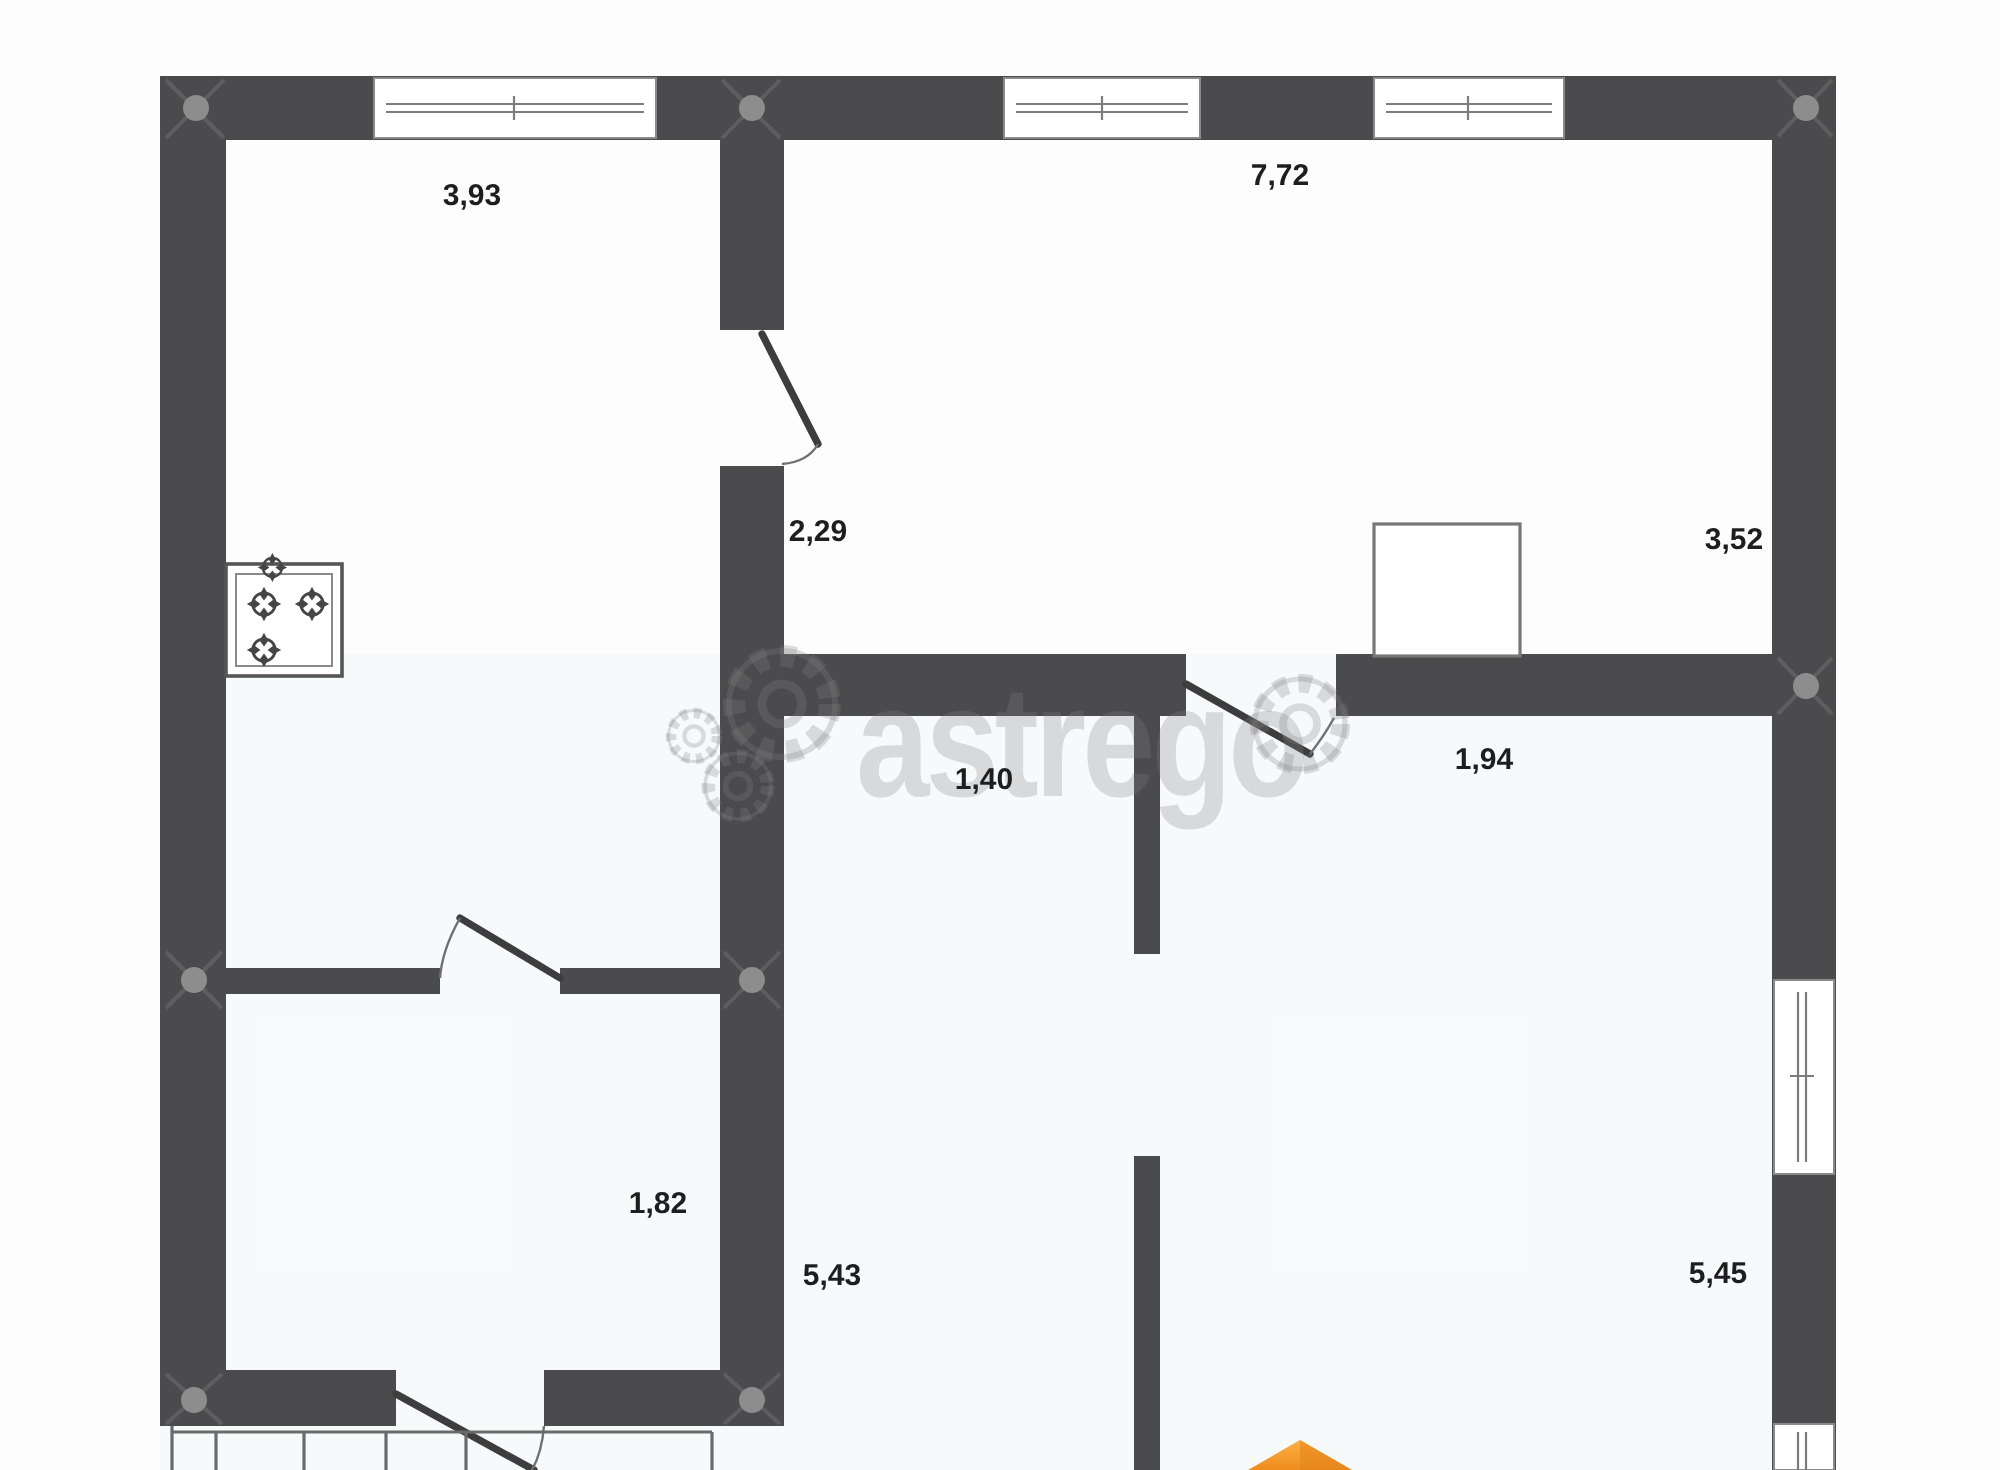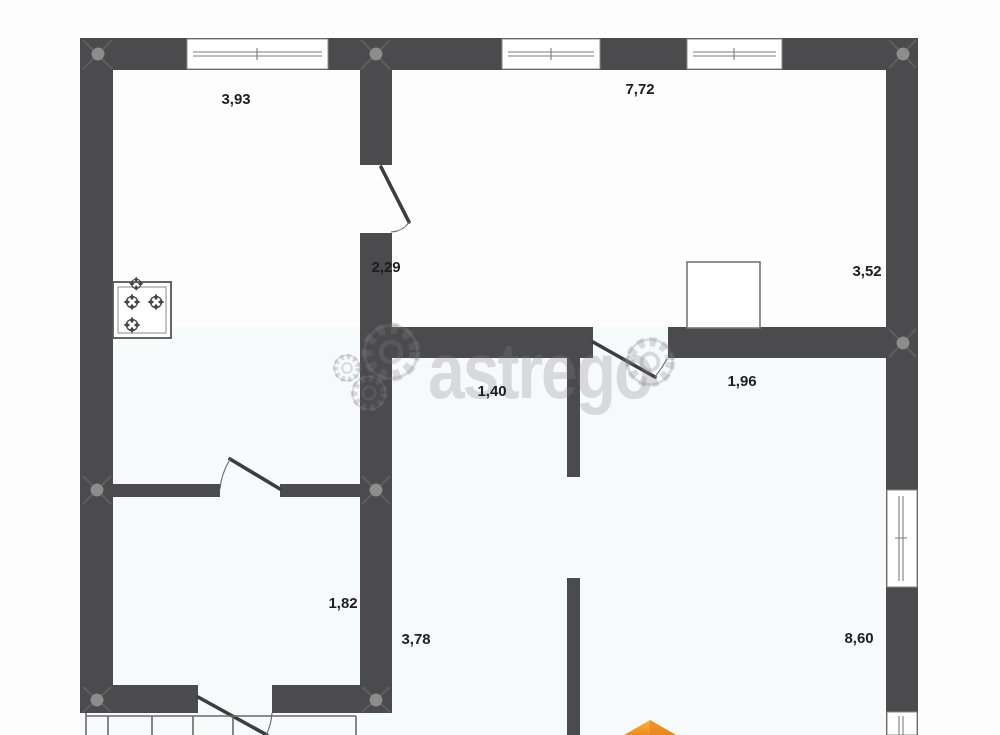--- a/index.html
+++ b/index.html
@@ -168,21 +168,21 @@
     <g>
       <polygon points="624,735 650,720 676,735" fill="url(#orangeGrad)"></polygon>
       <polygon points="650,720 676,735 650,735" fill="#e2831a" opacity="0.55"></polygon>
     </g>
   </svg>
 
   <div class="watermark-text">astrego</div>
 
   <div class="dim-label" style="left:236px;top:98px">3,93</div>
   <div class="dim-label" style="left:640px;top:88px">7,72</div>
-  <div class="dim-label" style="left:386px;top:266px">2,29</div>
+  <div class="dim-label" style="left:409px;top:266px">2,29</div>
   <div class="dim-label" style="left:867px;top:270px">3,52</div>
   <div class="dim-label" style="left:492px;top:390px">1,40</div>
-  <div class="dim-label" style="left:742px;top:380px">1,96</div>
-  <div class="dim-label" style="left:343px;top:602px">1,82</div>
-  <div class="dim-label" style="left:416px;top:638px">3,78</div>
-  <div class="dim-label" style="left:859px;top:637px">8,60</div>
+  <div class="dim-label" style="left:742px;top:380px">1,94</div>
+  <div class="dim-label" style="left:329px;top:602px">1,82</div>
+  <div class="dim-label" style="left:416px;top:638px">5,43</div>
+  <div class="dim-label" style="left:859px;top:637px">5,45</div>
 
 </div>
 
 </body></html>

